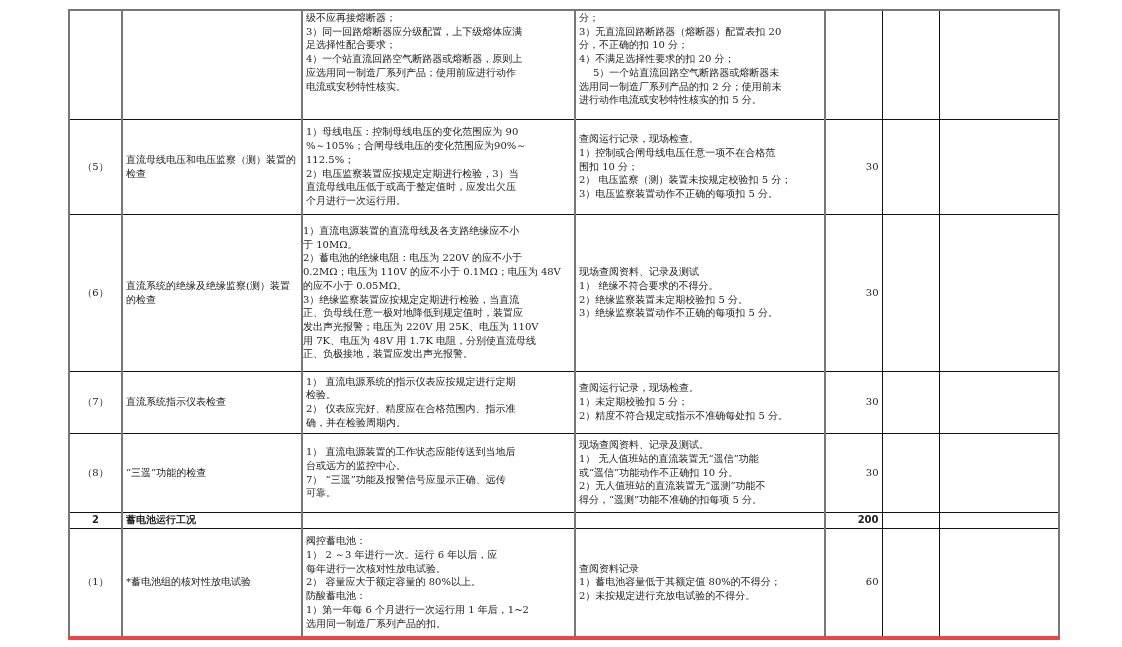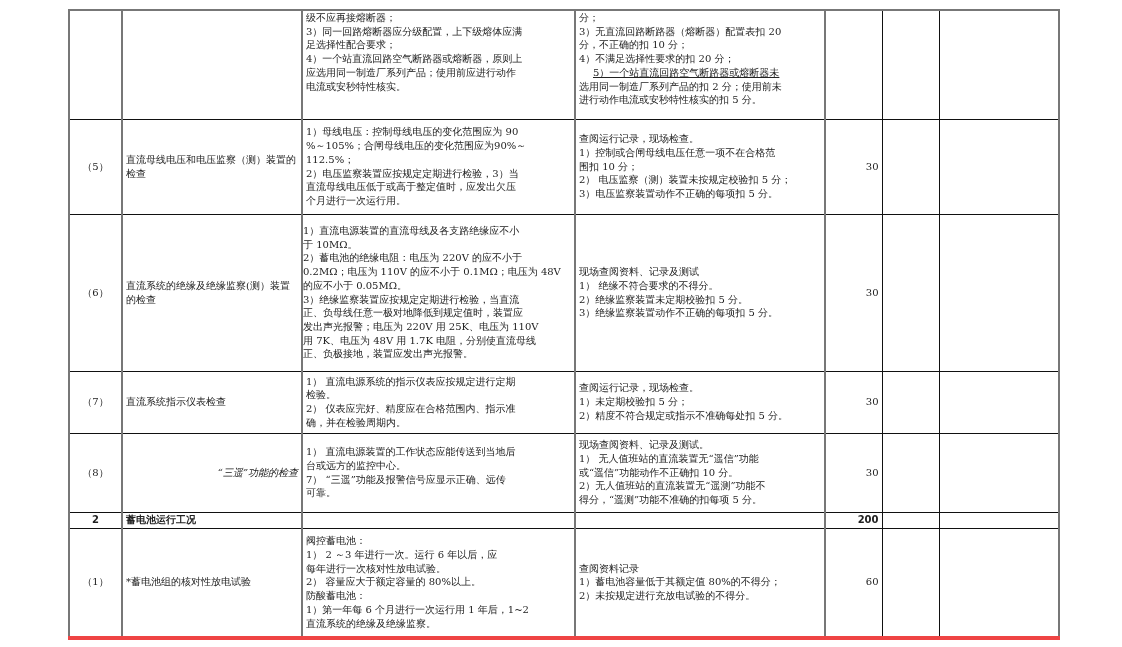--- a/index.html
+++ b/index.html
@@ -10,26 +10,26 @@
   table.doc td { border: 1px solid #111; padding: 0 3px; vertical-align: middle;
                  font-size: 10px; line-height: 13.7px; overflow: hidden; }
   table.doc tr > td:first-child { border-left: 2px solid #777; }
   table.doc tr > td:last-child { border-right: 2px solid #777; }
   table.doc tr:first-child > td { border-top: 2px solid #777; }
   table.doc tr:last-child > td { border-bottom: 4px solid #ef4444; }
   td.c-no, td.c-item, td.c-req { border-right: 2px solid #777 !important; }
   td.c-std { border-right: 2px solid #777 !important; }
   td.c-no { text-align: center; }
   td.c-item { padding-left: 6px; }
-  td.c-item.center { text-align: right; font-style: italic; }
+  td.c-item.center { text-align: left; }
   td.c-score { text-align: right; }
   td.bold { font-weight: bold; font-family: "DejaVu Sans", "Liberation Sans", sans-serif; }
   td.c-req, td.c-std { text-align: justify; }
   .ln { display: block; white-space: nowrap; }
-  .ln.indent { padding-left: 14px; text-decoration: underline; }
+  .ln.indent { padding-left: 14px; }
 </style>
 </head>
 <body>
 
 <table class="doc">
   <colgroup>
     <col style="width:53px">
       <col style="width:180px">
       <col style="width:273px">
       <col style="width:250px">
@@ -166,21 +166,21 @@
     <tr style="height:110px">
       <td class="c-no">（1）</td>
       <td class="c-item">*蓄电池组的核对性放电试验</td>
       <td class="c-req">
         <span class="ln">阀控蓄电池：</span>
         <span class="ln">1）   2 ～3  年进行一次。运行 6  年以后，应</span>
         <span class="ln">每年进行一次核对性放电试验。</span>
         <span class="ln">2）   容量应大于额定容量的 80%以上。</span>
         <span class="ln">防酸蓄电池：</span>
         <span class="ln">1）第一年每 6 个月进行一次运行用 1 年后，1~2</span>
-        <span class="ln">直流系统的绝缘及绝缘监察。</span>
+        <span class="ln">选用同一制造厂系列产品的扣。</span>
       </td>
       <td class="c-std">
         <span class="ln">查阅资料记录</span>
         <span class="ln">1）蓄电池容量低于其额定值 80%的不得分；</span>
         <span class="ln">2）未按规定进行充放电试验的不得分。</span>
       </td>
       <td class="c-score">60</td>
       <td></td>
       <td></td>
     </tr>

